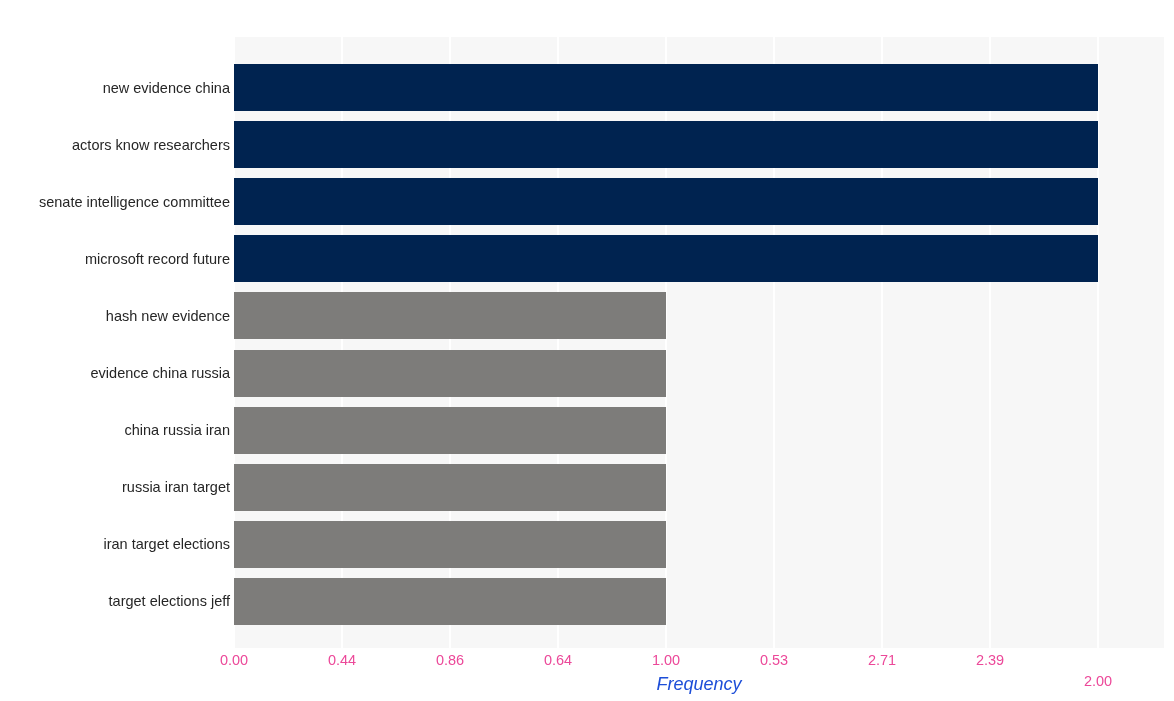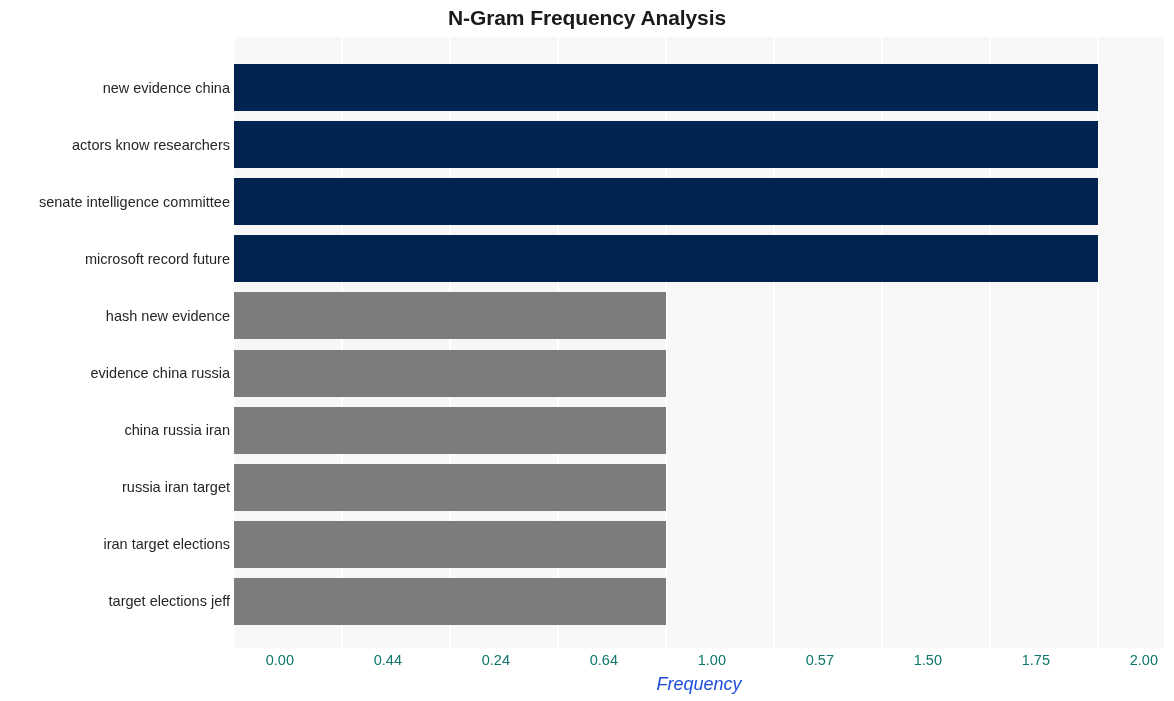--- a/index.html
+++ b/index.html
@@ -75,44 +75,43 @@
     white-space: nowrap;
     line-height: 14px;
   }
 
   
   .xtick {
     position: absolute;
     top: 652px;
     width: 120px;
     margin-left: -60px;
-    text-align: right;
+    text-align: center;
     font-size: 14.5px;
-    color: #0f766e;
+    color: #ec4899;
     white-space: nowrap;
   }
 
   #xaxis-label {
     position: absolute;
     left: 234px;
     top: 674px;
     width: 930px;
     text-align: center;
     font-size: 18px;
     color: #1d4ed8;
     white-space: nowrap;
     font-style: italic;
   }
 </style>
 </head>
 <body>
 
 <div id="figure">
 
-  <div id="chart-title">N-Gram Frequency Analysis</div>
 
   <div id="plot-area">
     <div id="gridlines">
         <div class="gridline-v" style="left: -0.7px; background: rgb(255, 255, 255);"></div>
         <div class="gridline-v" style="left: 107.304px; background: rgb(255, 255, 255);"></div>
         <div class="gridline-v" style="left: 215.308px; background: rgb(255, 255, 255);"></div>
         <div class="gridline-v" style="left: 323.312px; background: rgb(255, 255, 255);"></div>
         <div class="gridline-v" style="left: 431.316px; background: rgb(255, 255, 255);"></div>
         <div class="gridline-v" style="left: 539.32px; background: rgb(255, 255, 255);"></div>
         <div class="gridline-v" style="left: 647.323px; background: rgb(255, 255, 255);"></div>
@@ -141,24 +140,24 @@
       <div class="ytick" style="top: 308.9px;">hash new evidence</div>
       <div class="ytick" style="top: 366px;">evidence china russia</div>
       <div class="ytick" style="top: 423.1px;">china russia iran</div>
       <div class="ytick" style="top: 480.2px;">russia iran target</div>
       <div class="ytick" style="top: 537.3px;">iran target elections</div>
       <div class="ytick" style="top: 594.4px;">target elections jeff</div>
     </div>
   <div id="xtick-labels">
       <div class="xtick" style="left: 234px;">0.00</div>
       <div class="xtick" style="left: 342.004px;">0.44</div>
-      <div class="xtick" style="left: 450.008px;">0.24</div>
+      <div class="xtick" style="left: 450.008px;">0.86</div>
       <div class="xtick" style="left: 558.012px;">0.64</div>
       <div class="xtick" style="left: 666px;">1.00</div>
-      <div class="xtick" style="left: 774.02px;">0.57</div>
-      <div class="xtick" style="left: 882.023px;">1.50</div>
-      <div class="xtick" style="left: 990.027px;">1.75</div>
-      <div class="xtick" style="left: 1098.03px;">2.00</div>
+      <div class="xtick" style="left: 774.02px;">0.53</div>
+      <div class="xtick" style="left: 882.023px;">2.71</div>
+      <div class="xtick" style="left: 990.027px;">2.39</div>
+      <div class="xtick" style="left: 1098.03px; margin-top: 21px;">2.00</div>
     </div>
 
   <div id="xaxis-label">Frequency</div>
 
 </div>
 
 </body></html>

